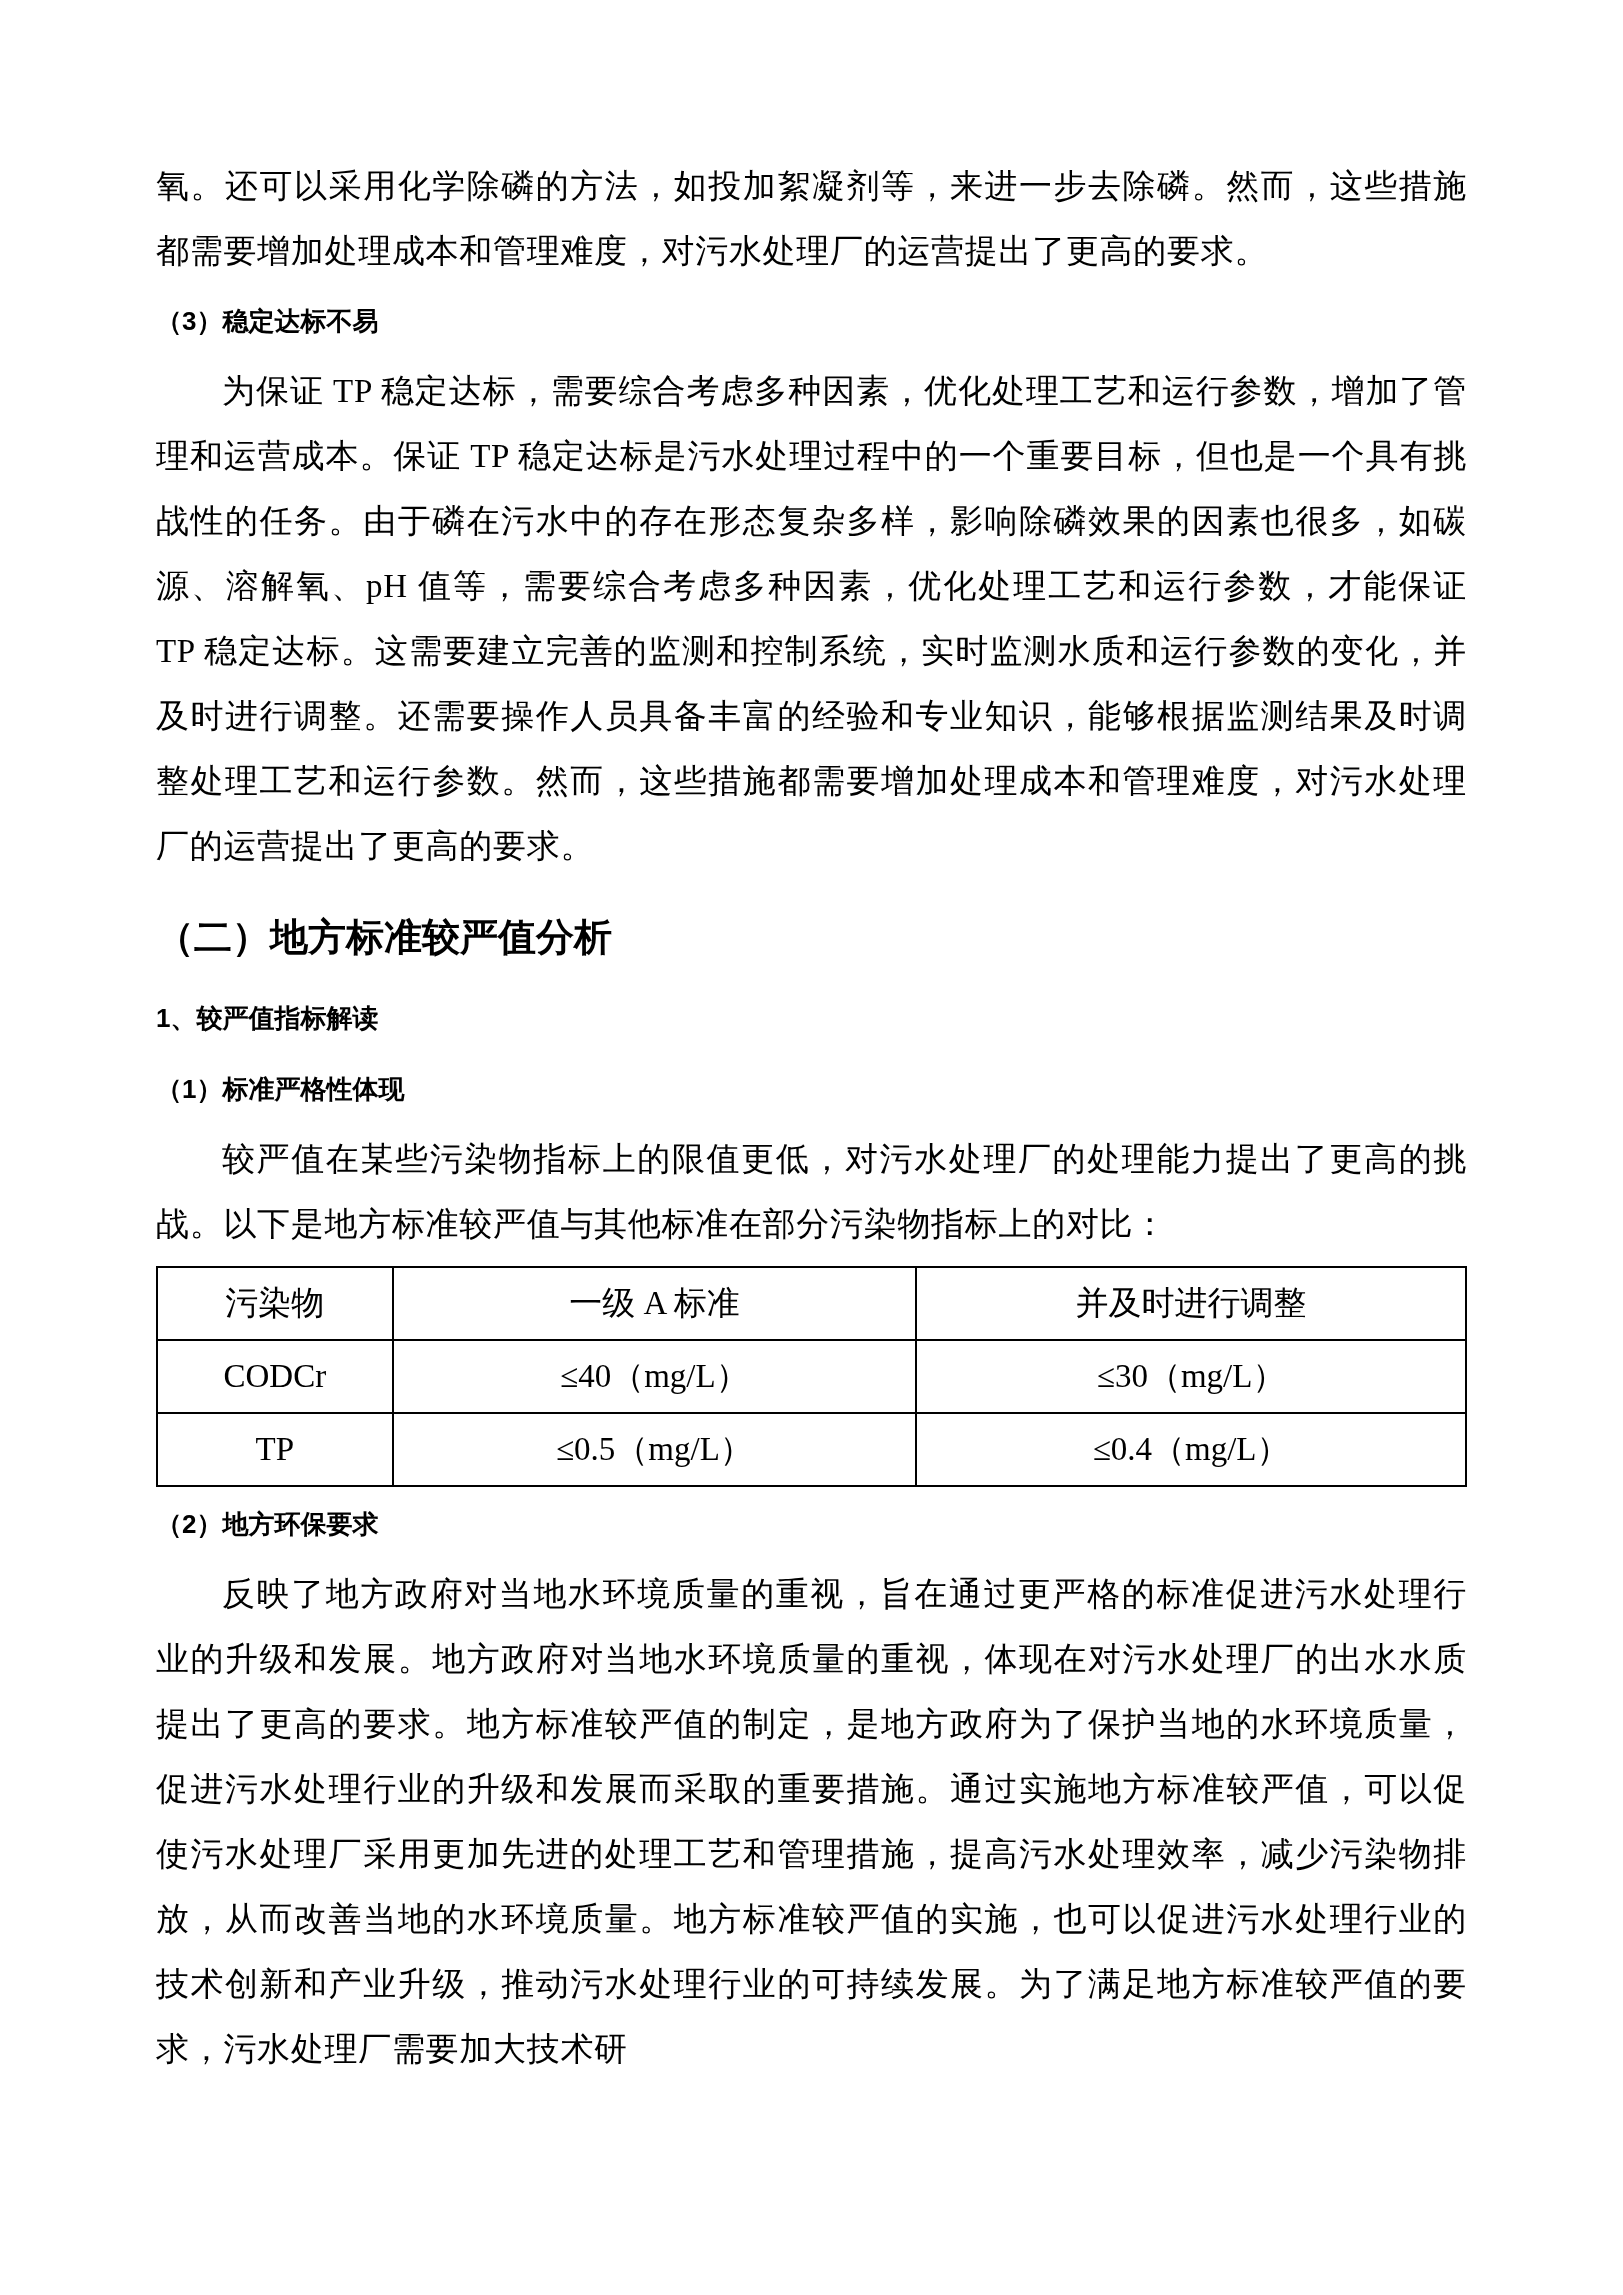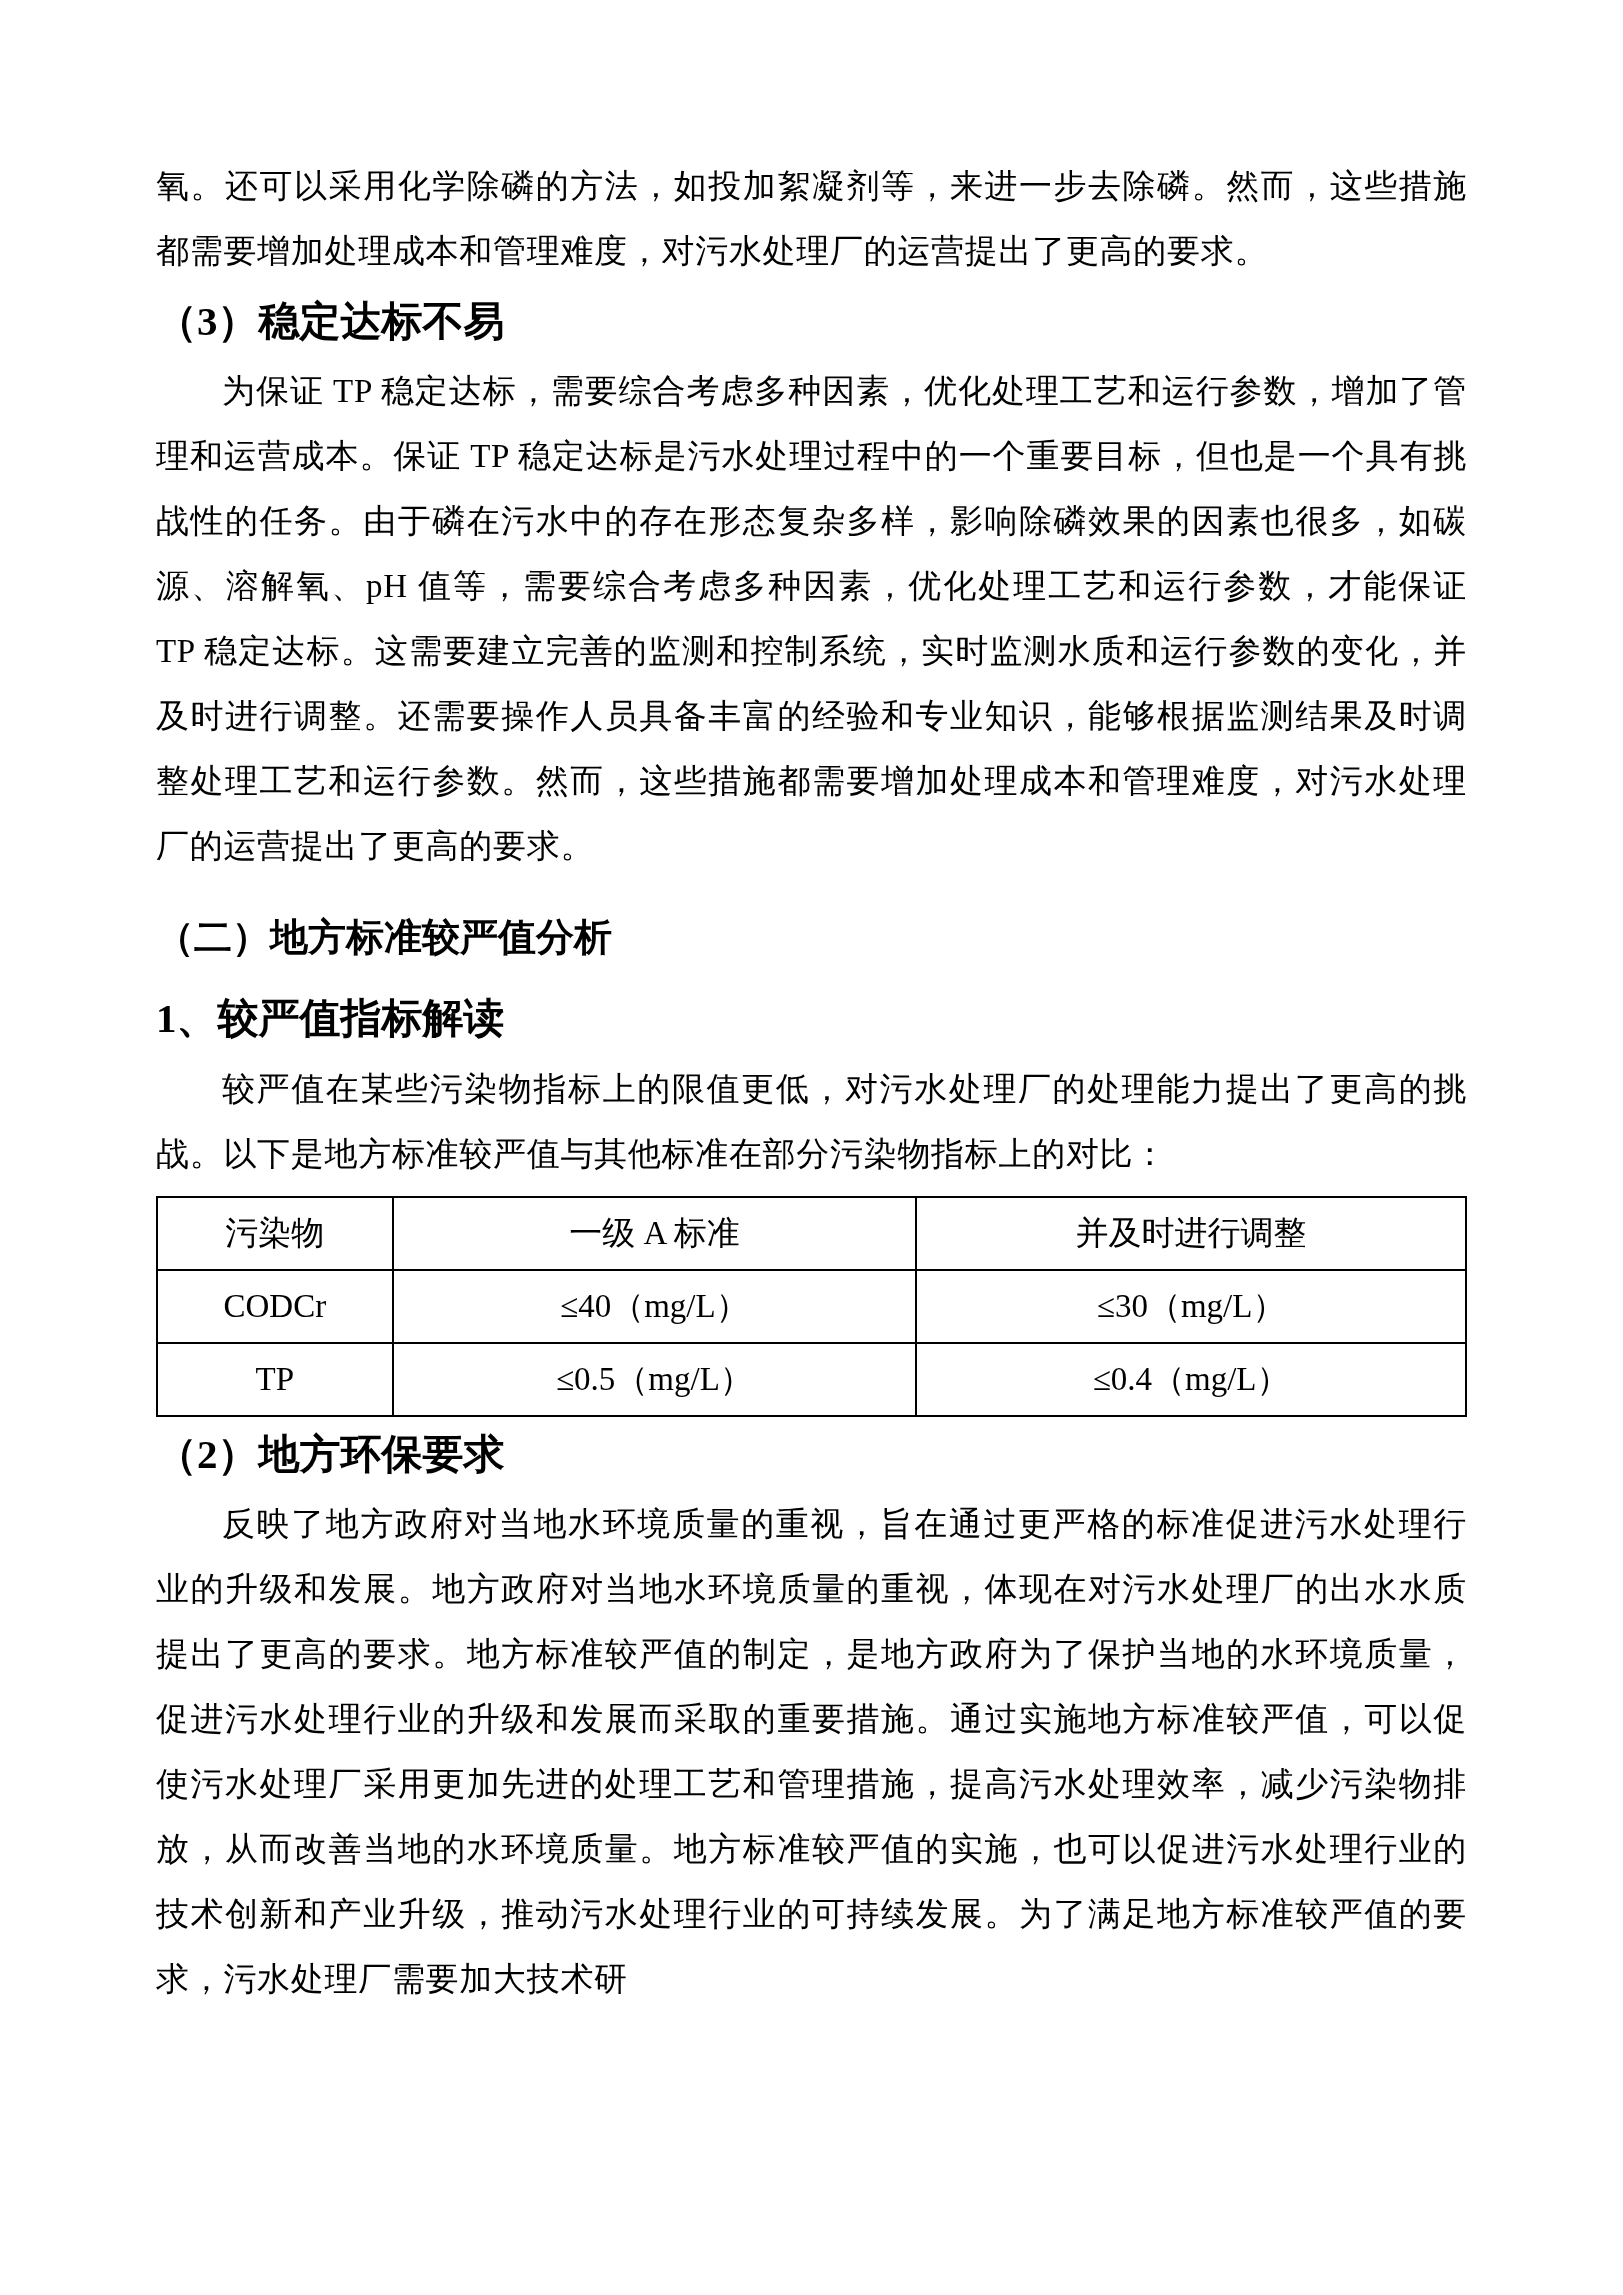--- a/index.html
+++ b/index.html
@@ -24,25 +24,25 @@
     line-height: 65px;
     margin: 0;
     text-align: justify;
     text-justify: inter-ideograph;
     letter-spacing: 0.7px;
   }
   p.indent {
     text-indent: 2em;
   }
   .h-small {
-    font-size: 41px;
+    font-size: 26px;
     font-weight: bold;
     line-height: 65px;
     margin: 5.2px 0 5.2px 0;
-    font-family: Liberation Serif, serif;
+    font-family: Liberation Sans, sans-serif;
   }
   .h-section {
     font-size: 38px;
     font-weight: bold;
     line-height: 72px;
     margin: 22px 0 13px 0;
     font-family: "Liberation Sans", "DejaVu Sans", sans-serif;
   }
   table.std-table {
     width: 100%;
@@ -71,20 +71,21 @@
   <p class="body-para">氧。还可以采用化学除磷的方法，如投加絮凝剂等，来进一步去除磷。然而，这些措施都需要增加处理成本和管理难度，对污水处理厂的运营提出了更高的要求。</p>
 
   <div class="h-small">（3）稳定达标不易</div>
 
   <p class="body-para indent">为保证 TP 稳定达标，需要综合考虑多种因素，优化处理工艺和运行参数，增加了管理和运营成本。保证 TP 稳定达标是污水处理过程中的一个重要目标，但也是一个具有挑战性的任务。由于磷在污水中的存在形态复杂多样，影响除磷效果的因素也很多，如碳源、溶解氧、pH 值等，需要综合考虑多种因素，优化处理工艺和运行参数，才能保证 TP 稳定达标。这需要建立完善的监测和控制系统，实时监测水质和运行参数的变化，并及时进行调整。还需要操作人员具备丰富的经验和专业知识，能够根据监测结果及时调整处理工艺和运行参数。然而，这些措施都需要增加处理成本和管理难度，对污水处理厂的运营提出了更高的要求。</p>
 
   <div class="h-section">（二）地方标准较严值分析</div>
 
   <div class="h-small">1、较严值指标解读</div>
 
+  <div class="h-small">（1）标准严格性体现</div>
 
   <p class="body-para indent">较严值在某些污染物指标上的限值更低，对污水处理厂的处理能力提出了更高的挑战。以下是地方标准较严值与其他标准在部分污染物指标上的对比：</p>
 
   <table class="std-table">
     <colgroup>
       <col class="col-pollutant">
       <col class="col-classA">
       <col class="col-local">
     </colgroup>
     <tbody>

